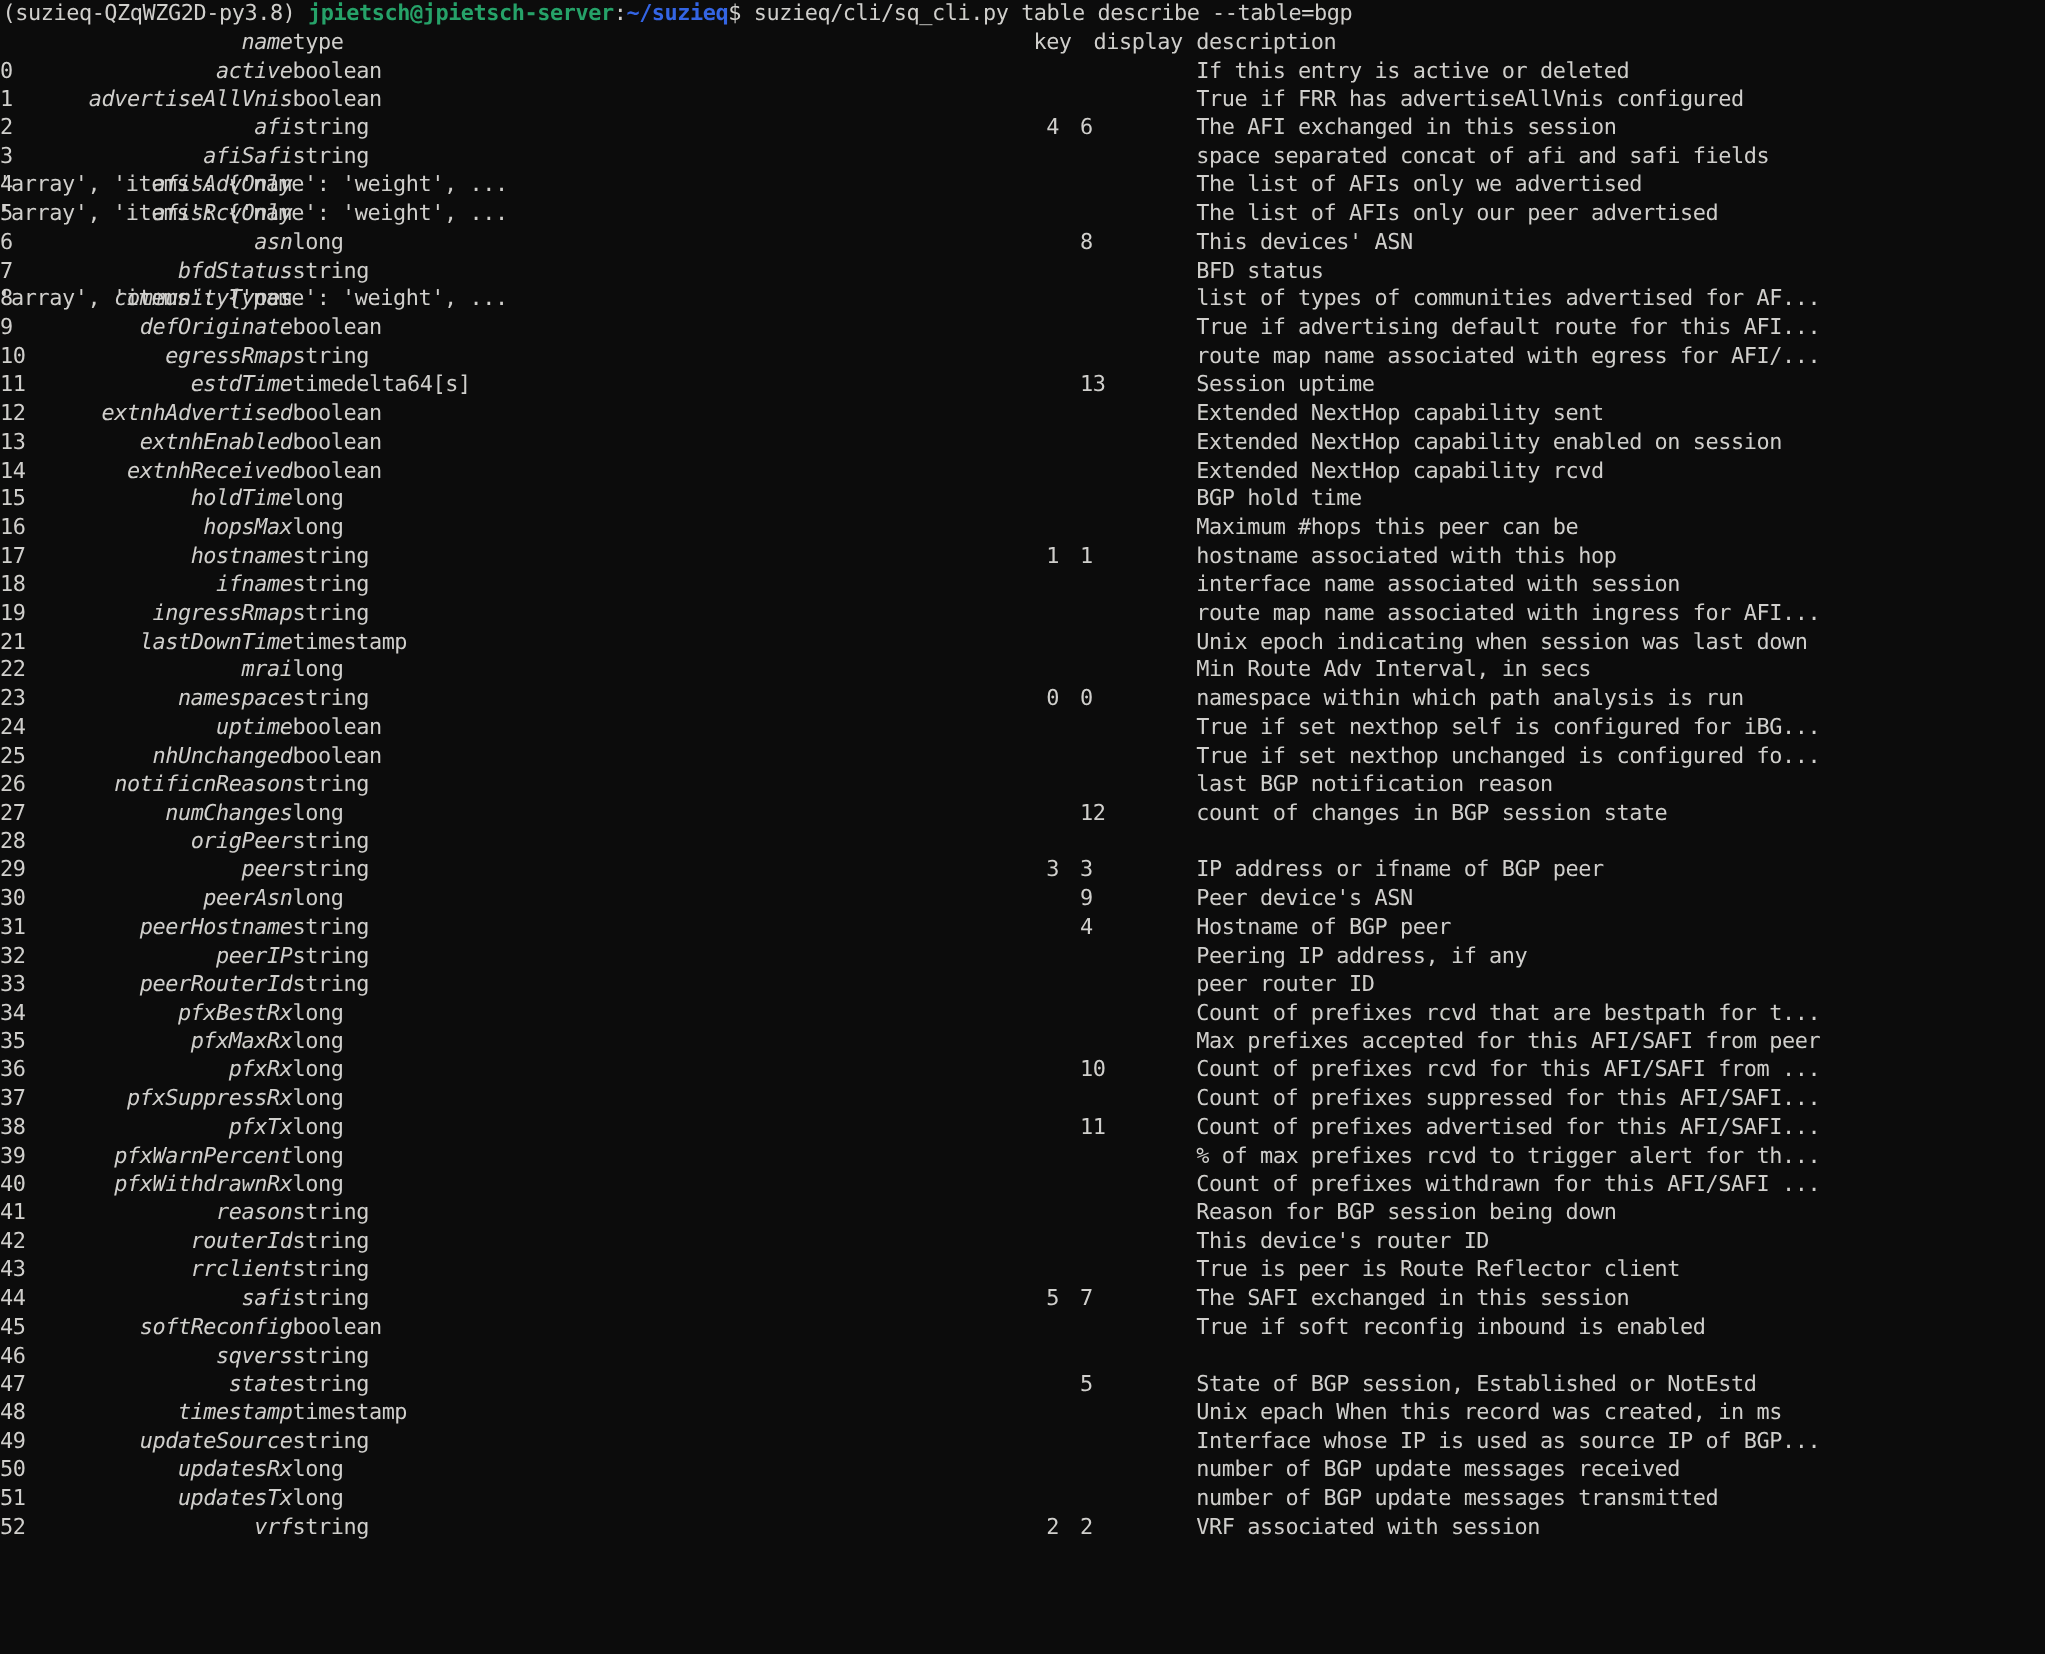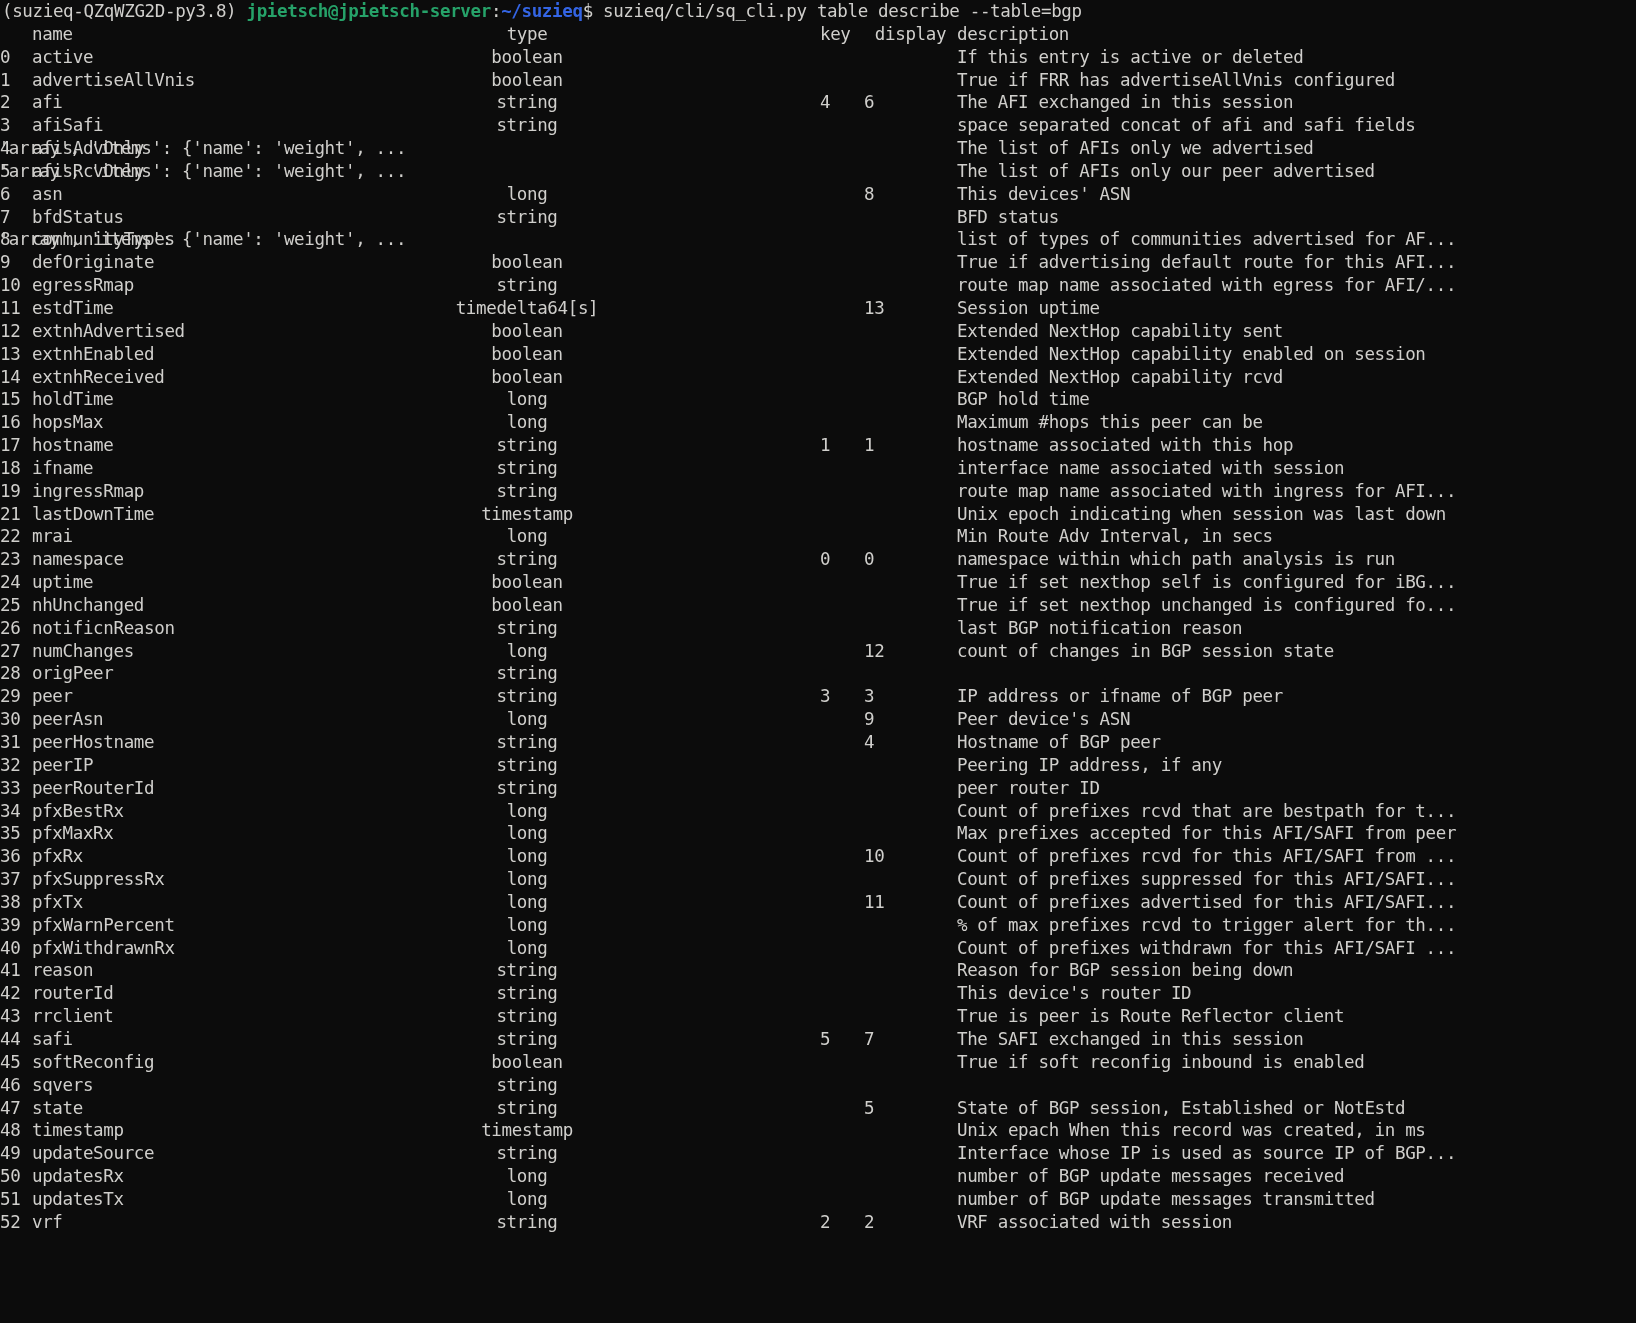--- a/index.html
+++ b/index.html
@@ -54,23 +54,23 @@
     line-height: 22.85px;
     font-weight: normal;
     white-space: pre;
     overflow: hidden;
     vertical-align: top;
     letter-spacing: -0.02em;
   }
 
   
   .col-idx  { width: 32px;  text-align: left;  padding-left: 2px; }
-  .col-name { width: 202px; text-align: left; padding-right: 3px; }
-  .col-type { width: 586px; text-align: center; padding-right: 3px; }
-  .col-key  { width: 44px;  text-align: left; padding-right: 3px; }
+  .col-name { width: 202px; text-align: right; padding-right: 3px; font-style: italic; }
+  .col-type { width: 586px; text-align: left; padding-right: 3px; }
+  .col-key  { width: 44px;  text-align: center; padding-right: 3px; }
   .col-disp { width: 93px;  padding-right: 3px; }
   .col-desc { width: 679px; text-align: left; padding-right: 2px; }
 
   
   tr.overflow .col-type {
     text-align: left;
     padding-left: 0;
     overflow: visible;
     position: relative;
   }

